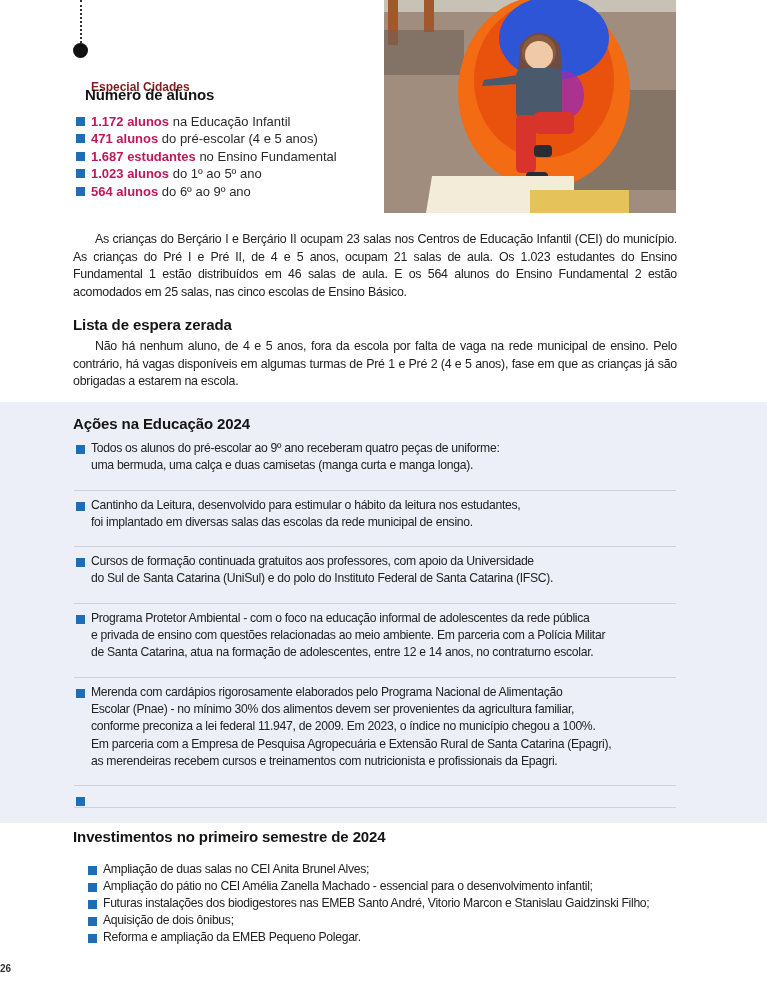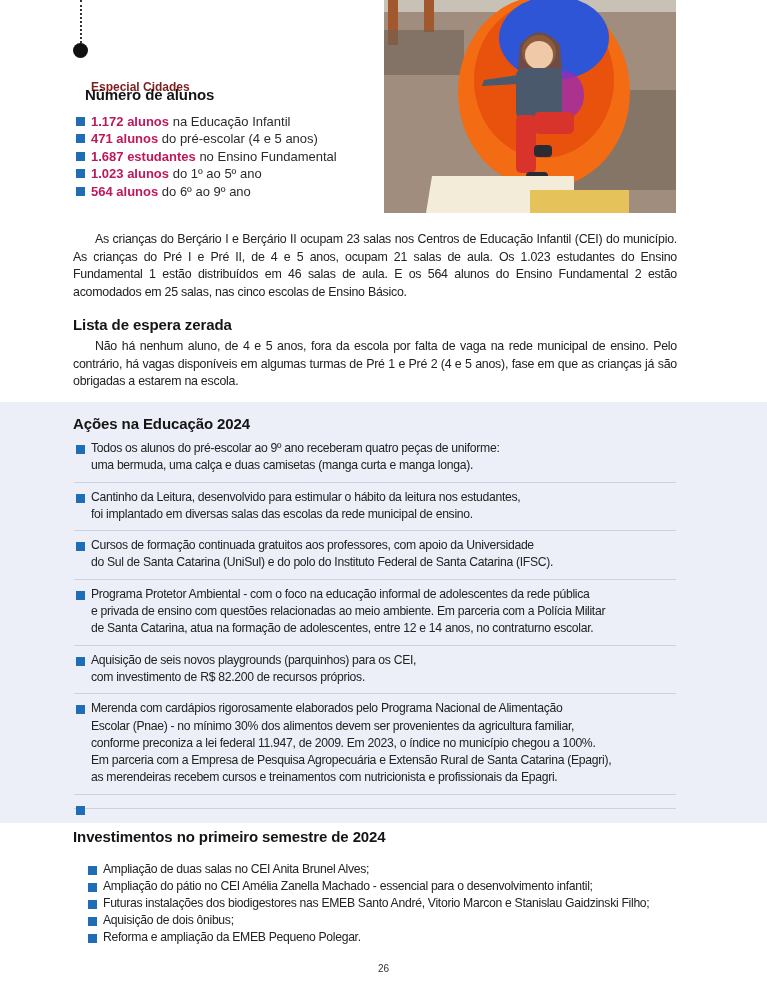--- a/index.html
+++ b/index.html
@@ -40,34 +40,34 @@
     line-height: 17.5px; color: #222; text-align: justify; margin: 0;
     letter-spacing: -0.25px;
   }
   .indent { text-indent: 22px; }
   .band {
     position: absolute; left: 0; top: 402px; width: 767px; height: 421px;
     background: #eceef8;
   }
   .acoes { position: absolute; left: 74px; top: 437px; width: 602px; margin: 0; padding: 0; list-style: none; }
   .acoes li {
-    position: relative; padding: 3px 0 7px 17px; border-bottom: 1.5px solid #cfd2dc;
+    position: relative; padding: 3px 0 15px 17px; border-bottom: 1.5px solid #cfd2dc;
     font-size: 12.2px; line-height: 17.3px; color: #232323; letter-spacing: -0.3px;
     margin-bottom: 3px;
   }
   .acoes li .sq { position: absolute; left: 2px; top: 8px; margin: 0; }
   .invest { position: absolute; left: 74px; top: 849px; margin: 12px; padding: 0; list-style: none; }
   .invest li {
     position: relative; padding-left: 17px; font-size: 12.2px; line-height: 17.1px;
     color: #232323; letter-spacing: -0.3px; white-space: nowrap;
   }
   .invest li .sq { position: absolute; left: 2px; top: 5px; margin: 0; }
   .pageno {
-    position: absolute; left: 0; width: 767px; top: 963px; text-align: center;
-    font-size: 10px; color: #333;
+    position: absolute; left: 0; width: 767px; top: 963px; 
+    font-size: 10px; color: #333; font-weight: bold;
   }
 </style>
 </head>
 <body>
 
 <div class="dotline"></div>
 <div class="dot"></div>
 <div class="section-tag">Especial Cidades</div>
 
 <div class="photo">
@@ -112,21 +112,20 @@
 <p class="para indent" style="top:338px;">Não há nenhum aluno, de 4 e 5 anos, fora da escola por falta de vaga na rede municipal de ensino. Pelo contrário, há vagas disponíveis em algumas turmas de Pré 1 e Pré 2 (4 e 5 anos), fase em que as crianças já são obrigadas a estarem na escola.</p>
 
 <div class="band"></div>
 <div class="h2" style="top:415px;">Ações na Educação 2024</div>
 
 <ul class="acoes">
   <li><span class="sq"></span><span>Todos os alunos do pré-escolar ao 9º ano receberam quatro peças de uniforme:</span><br><span>uma bermuda, uma calça e duas camisetas (manga curta e manga longa).</span></li>
   <li><span class="sq"></span><span>Cantinho da Leitura, desenvolvido para estimular o hábito da leitura nos estudantes,</span><br><span>foi implantado em diversas salas das escolas da rede municipal de ensino.</span></li>
   <li><span class="sq"></span><span>Cursos de formação continuada gratuitos aos professores, com apoio da Universidade</span><br><span>do Sul de Santa Catarina (UniSul) e do polo do Instituto Federal de Santa Catarina (IFSC).</span></li>
   <li><span class="sq"></span><span>Programa Protetor Ambiental - com o foco na educação informal de adolescentes da rede pública</span><br><span>e privada de ensino com questões relacionadas ao meio ambiente. Em parceria com a Polícia Militar</span><br><span>de Santa Catarina, atua na formação de adolescentes, entre 12 e 14 anos, no contraturno escolar.</span></li>
-  <li><span class="sq"></span><span>Aquisição de seis novos playgrounds (parquinhos) para os CEI,</span><br><span>com investimento de R$ 82.200 de recursos próprios.</span></li>
   <li><span class="sq"></span><span>Merenda com cardápios rigorosamente elaborados pelo Programa Nacional de Alimentação</span><br><span>Escolar (Pnae) - no mínimo 30% dos alimentos devem ser provenientes da agricultura familiar,</span><br><span>conforme preconiza a lei federal 11.947, de 2009. Em 2023, o índice no município chegou a 100%.</span><br><span>Em parceria com a Empresa de Pesquisa Agropecuária e Extensão Rural de Santa Catarina (Epagri),</span><br><span>as merendeiras recebem cursos e treinamentos com nutricionista e profissionais da Epagri.</span></li>
   <li style="letter-spacing:-0.55px; white-space:nowrap;"><span class="sq"></span></li>
 </ul>
 
 <div class="h2" style="top:828px;">Investimentos no primeiro semestre de 2024</div>
 
 <ul class="invest">
   <li><span class="sq"></span><span>Ampliação de duas salas no CEI Anita Brunel Alves;</span></li>
   <li><span class="sq"></span><span>Ampliação do pátio no CEI Amélia Zanella Machado - essencial para o desenvolvimento infantil;</span></li>
   <li><span class="sq"></span><span>Futuras instalações dos biodigestores nas EMEB Santo André, Vitorio Marcon e Stanislau Gaidzinski Filho;</span></li>

